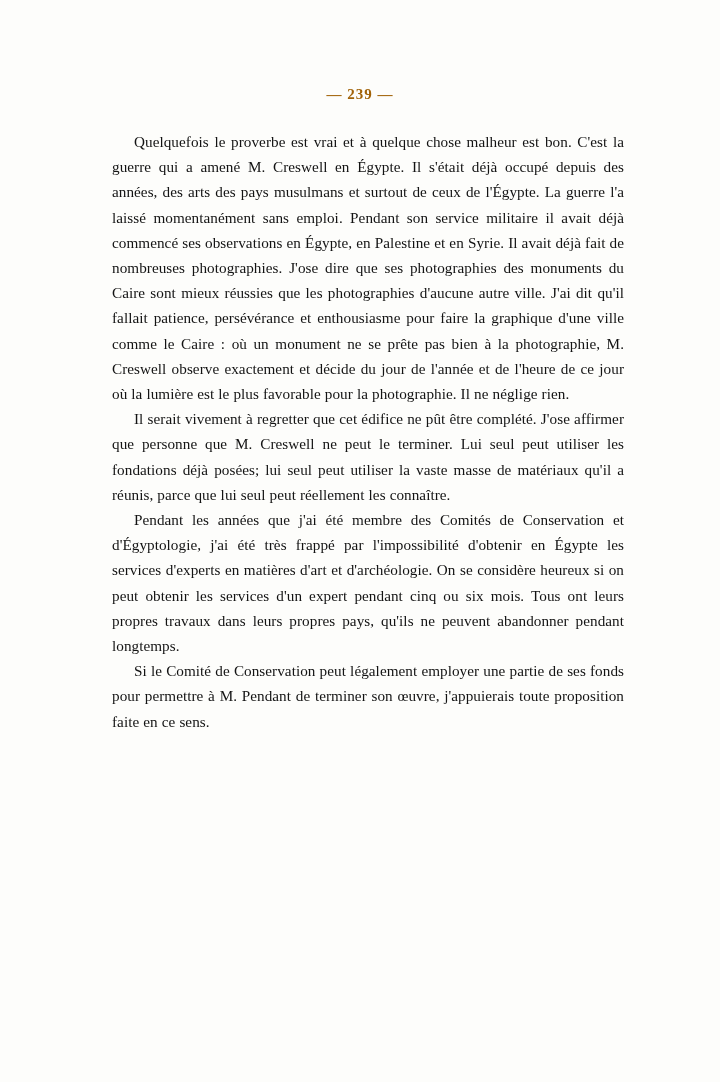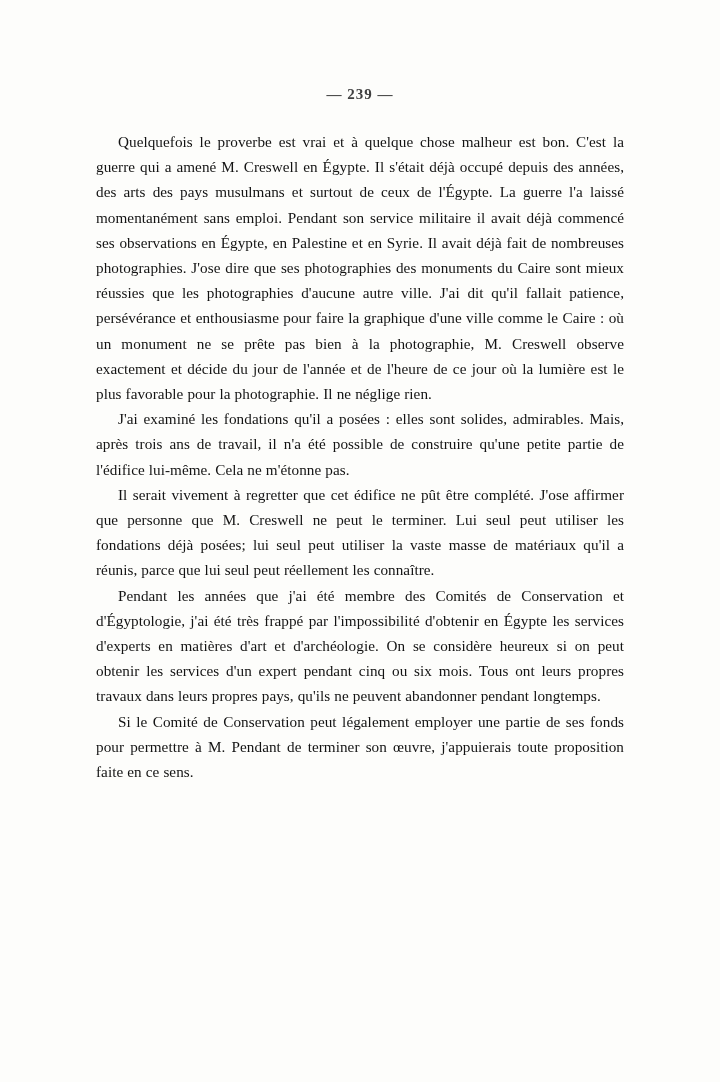--- a/index.html
+++ b/index.html
@@ -19,21 +19,21 @@
     left: 96px;
     top: 86px;
     width: 528px;
   }
   .folio {
     text-align: center;
     font-family: "Liberation Serif", serif;
     font-size: 15px;
     font-weight: bold;
     letter-spacing: 1px;
-    color: #404040;
+    color: #a16207;
     margin-bottom: 26px;
   }
   .body-text {
     font-family: "Liberation Serif", serif;
     font-size: 15.2px;
     line-height: 25.2px;
     color: #131313;
     text-align: justify;
     text-justify: inter-word;
     -webkit-font-smoothing: none;
@@ -42,32 +42,32 @@
     margin: 0;
     text-indent: 22px;
   }
   .body-text p.first {
     text-indent: 22px;
   }
   
   .body-text p {
     letter-spacing: 0.05px;
     word-spacing: 0.2px;
+    margin-left: 16px;
   }
 </style>
 </head>
 <body>
 
 <div id="page">
   <div class="page-inner">
 
     <div class="folio">— 239 —</div>
 
     <div class="body-text">
       <p class="first">Quelquefois le proverbe est vrai et à quelque chose malheur est bon. C'est la guerre qui a amené M. Creswell en Égypte. Il s'était déjà occupé depuis des années, des arts des pays musulmans et surtout de ceux de l'Égypte. La guerre l'a laissé momentanément sans emploi. Pendant son service militaire il avait déjà commencé ses observations en Égypte, en Palestine et en Syrie. Il avait déjà fait de nombreuses photographies. J'ose dire que ses photographies des monuments du Caire sont mieux réussies que les photographies d'aucune autre ville. J'ai dit qu'il fallait patience, persévérance et enthousiasme pour faire la graphique d'une ville comme le Caire : où un monument ne se prête pas bien à la photographie, M. Creswell observe exactement et décide du jour de l'année et de l'heure de ce jour où la lumière est le plus favorable pour la photographie. Il ne néglige rien.</p>
-      <p>J'ai examiné les fondations qu'il a posées : elles sont solides, admirables. Mais, après trois ans de travail, il n'a été possible de construire qu'une petite partie de l'édifice lui-même. Cela ne m'étonne pas.</p>
       <p>Il serait vivement à regretter que cet édifice ne pût être complété. J'ose affirmer que personne que M. Creswell ne peut le terminer. Lui seul peut utiliser les fondations déjà posées; lui seul peut utiliser la vaste masse de matériaux qu'il a réunis, parce que lui seul peut réellement les connaître.</p>
       <p>Pendant les années que j'ai été membre des Comités de Conservation et d'Égyptologie, j'ai été très frappé par l'impossibilité d'obtenir en Égypte les services d'experts en matières d'art et d'archéologie. On se considère heureux si on peut obtenir les services d'un expert pendant cinq ou six mois. Tous ont leurs propres travaux dans leurs propres pays, qu'ils ne peuvent abandonner pendant longtemps.</p>
       <p>Si le Comité de Conservation peut légalement employer une partie de ses fonds pour permettre à M. Pendant de terminer son œuvre, j'appuierais toute proposition faite en ce sens.</p>
     </div>
 
   </div>
 </div>
 
 </body></html>

